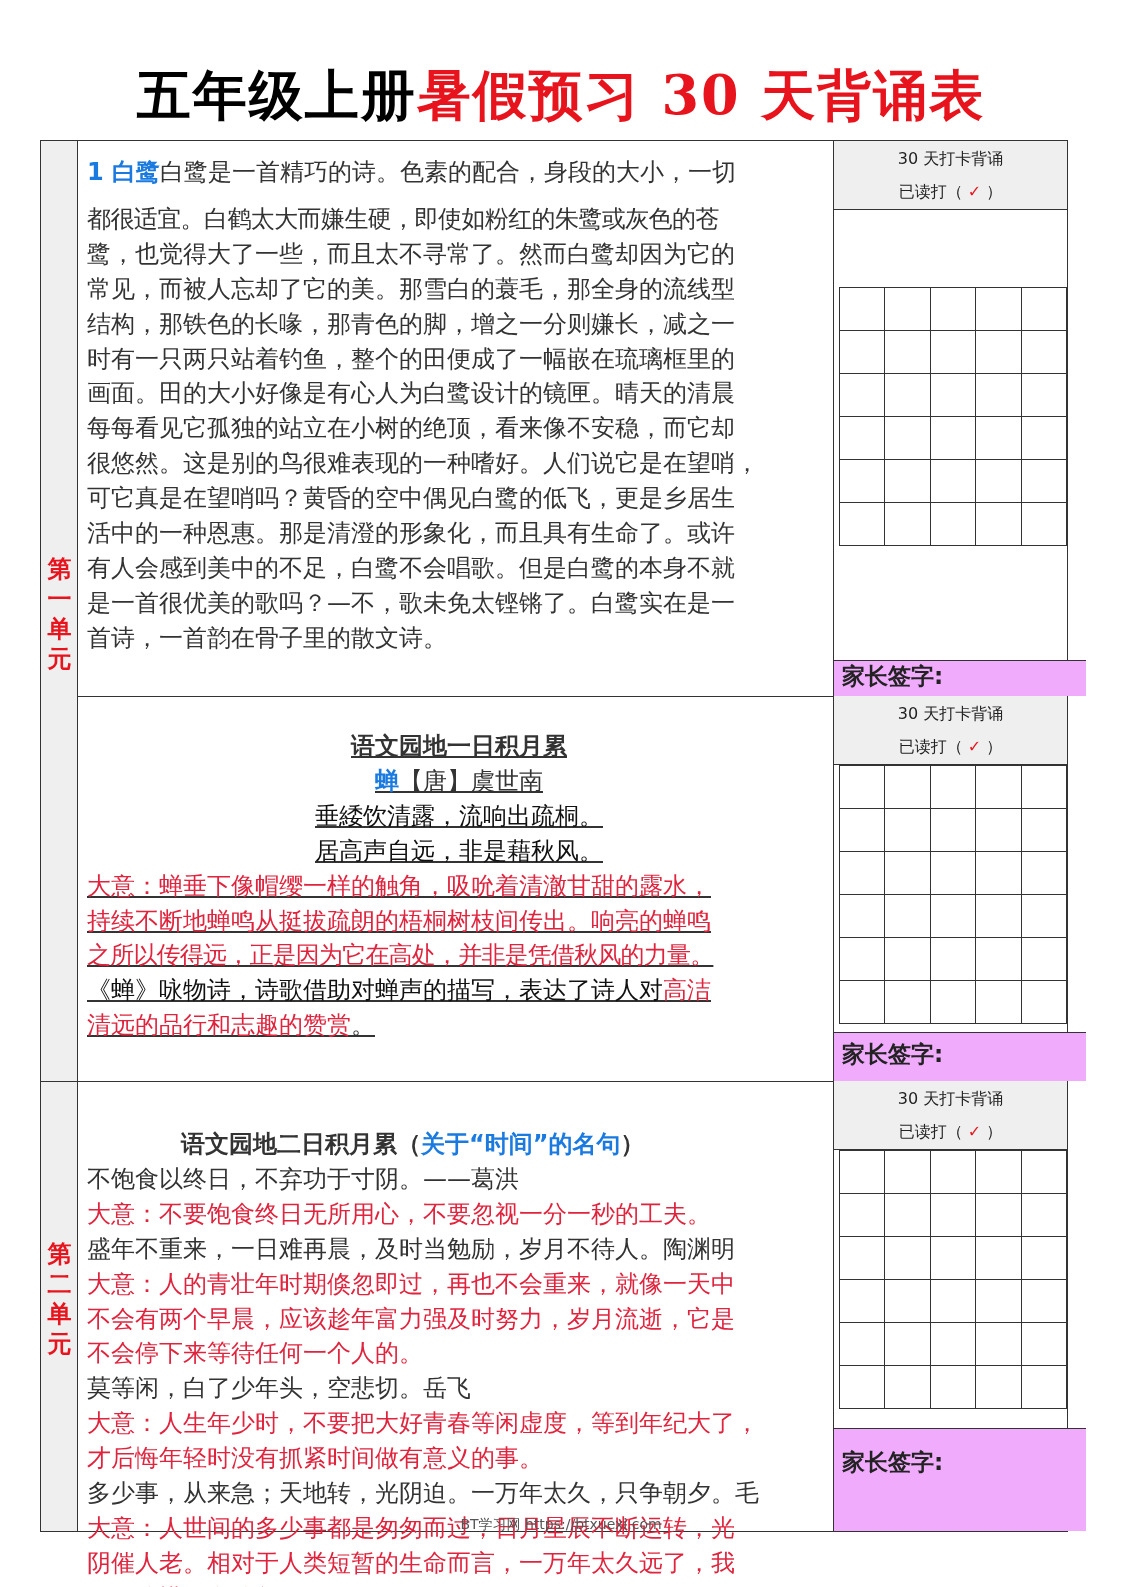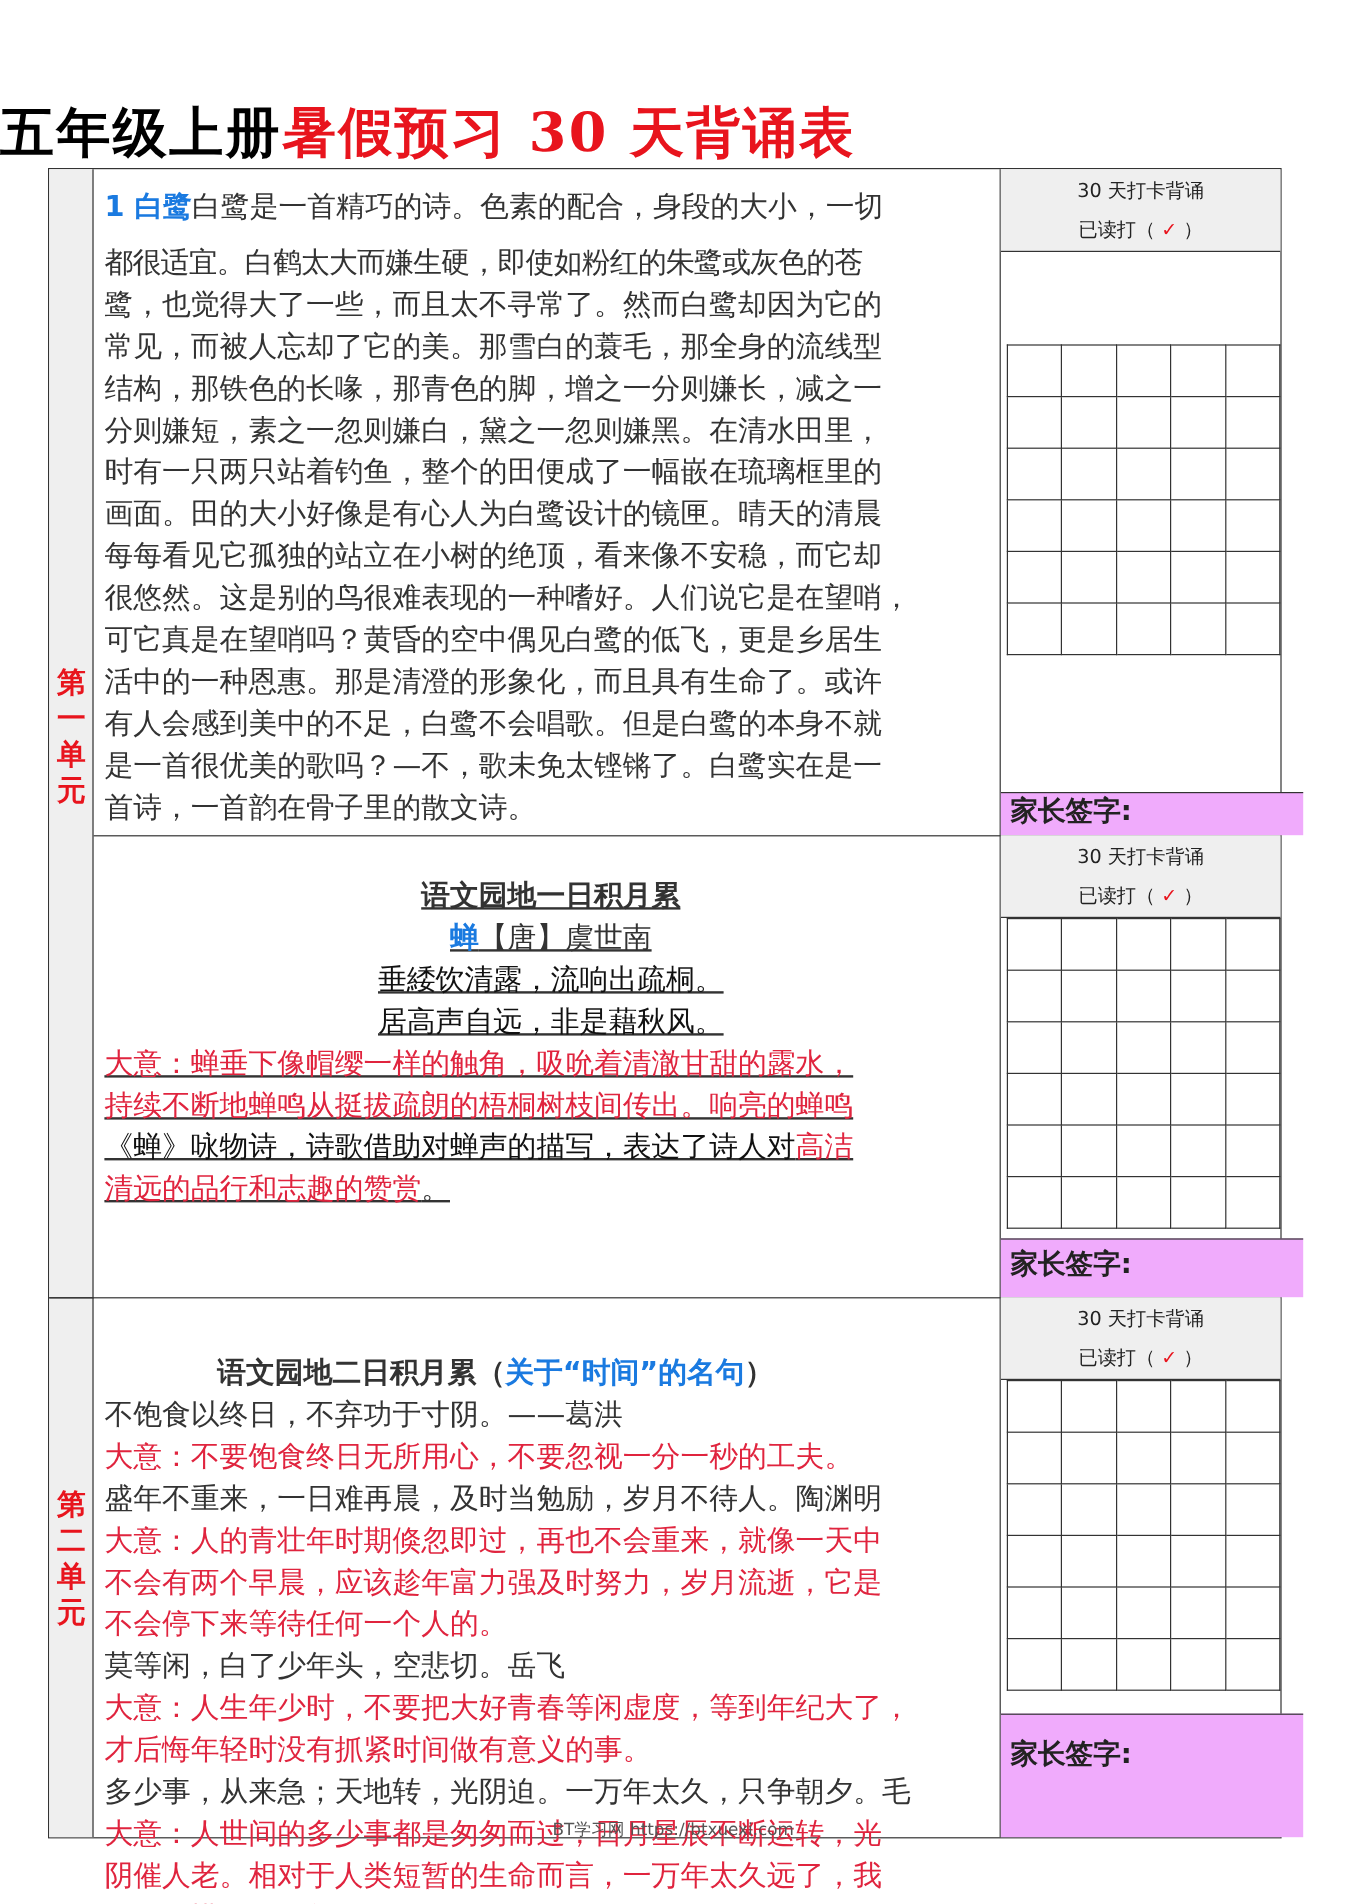--- a/index.html
+++ b/index.html
@@ -1,17 +1,17 @@
 <!DOCTYPE html>
 <html><head>
 <meta charset="utf-8">
 <style>
   html,body{margin:0;padding:0;background:#fff;}
   body{width:1122px;height:1587px;position:relative;font-family:"DejaVu Sans",sans-serif;color:#222;overflow:hidden;}
-  .title{position:absolute;top:71px;left:0;width:1122px;text-align:left;font-size:45px;font-weight:bold;letter-spacing:2px;line-height:80px;font-family:"DejaVu Serif",serif;}
+  .title{position:absolute;top:55px;left:0;width:1122px;text-align:center;font-size:54px;font-weight:bold;letter-spacing:2px;line-height:80px;font-family:"DejaVu Serif",serif;}
   .title .black{color:#000;}
   .title .red{color:#e8141d;}
   .table{position:absolute;left:40px;top:140px;width:1028px;height:1392px;border:1.5px solid #333;box-sizing:border-box;}
   .unitcol{position:absolute;left:0;width:37px;background:#efefef;border-right:1.5px solid #333;box-sizing:border-box;}
   .unitlabel{position:absolute;left:0;width:37px;text-align:center;color:#e8141d;font-weight:bold;font-size:24px;line-height:30px;}
   .main{position:absolute;left:37px;width:756px;box-sizing:border-box;border-right:1.5px solid #333;}
   .rowline{position:absolute;left:37px;right:0;border-top:1.5px solid #333;}
   .right{position:absolute;left:793px;width:233px;}
   .rhead{position:absolute;left:0;width:233px;height:69px;background:#efefef;border-bottom:1.5px solid #333;text-align:center;font-size:16px;line-height:33px;color:#222;box-sizing:border-box;padding-top:1px;}
   .rhead .check{color:#e8141d;font-weight:bold;}
@@ -54,39 +54,39 @@
   <div class="rowline" style="top:940px;left:0;"></div>
 
   <div class="main" style="top:0;height:1390px;"></div>
 
   <div style="position:absolute;left:46px;top:14px;width:744px;" class="p">
     <div><span class="blue">1 白鹭</span><span>白鹭是一首精巧的诗。色素的配合，身段的大小，一切</span></div>
     <div style="letter-spacing:-0.6px;margin-top:12px;">都很适宜。白鹤太大而嫌生硬，即使如粉红的朱鹭或灰色的苍</div>
     <div>鹭，也觉得大了一些，而且太不寻常了。然而白鹭却因为它的</div>
     <div>常见，而被人忘却了它的美。那雪白的蓑毛，那全身的流线型</div>
     <div>结构，那铁色的长喙，那青色的脚，增之一分则嫌长，减之一</div>
-    <div>分则嫌短，素之一忽则嫌白，黛之一忽则嫌黑。在清水田里，</div>
     <div>时有一只两只站着钓鱼，整个的田便成了一幅嵌在琉璃框里的</div>
     <div>画面。田的大小好像是有心人为白鹭设计的镜匣。晴天的清晨</div>
     <div>每每看见它孤独的站立在小树的绝顶，看来像不安稳，而它却</div>
     <div>很悠然。这是别的鸟很难表现的一种嗜好。人们说它是在望哨，</div>
     <div>可它真是在望哨吗？黄昏的空中偶见白鹭的低飞，更是乡居生</div>
     <div>活中的一种恩惠。那是清澄的形象化，而且具有生命了。或许</div>
     <div>有人会感到美中的不足，白鹭不会唱歌。但是白鹭的本身不就</div>
     <div>是一首很优美的歌吗？—不，歌未免太铿锵了。白鹭实在是一</div>
     <div>首诗，一首韵在骨子里的散文诗。</div>
   </div>
 
   <div style="position:absolute;left:46px;top:588px;width:744px;text-decoration:underline;" class="p">
     <div class="center bold">语文园地一日积月累</div>
     <div class="center"><span class="blue">蝉</span><span>【唐】虞世南</span></div>
     <div class="center" style="color:#111;">垂緌饮清露，流响出疏桐。</div>
     <div class="center" style="color:#111;">居高声自远，非是藉秋风。</div>
     <div class="red">大意：蝉垂下像帽缨一样的触角，吸吮着清澈甘甜的露水，</div>
     <div class="red">持续不断地蝉鸣从挺拔疏朗的梧桐树枝间传出。响亮的蝉鸣</div>
+    <div class="red" style="letter-spacing:-0.8px;">之所以传得远，正是因为它在高处，并非是凭借秋风的力量。</div>
     <div><span style="color:#111;">《蝉》咏物诗，诗歌借助对蝉声的描写，表达了诗人对</span><span class="red">高洁</span></div>
     <div><span class="red">清远的品行和志趣的赞赏</span><span>。</span></div>
   </div>
 
   <div style="position:absolute;left:46px;top:966px;width:744px;" class="p t3">
     <div class="bold" style="padding-left:94px;margin-top:20px;"><span>语文园地二日积月累（</span><span class="bluen bold">关于“时间”的名句</span><span>）</span></div>
     <div>不饱食以终日，不弃功于寸阴。——葛洪</div>
     <div class="red">大意：不要饱食终日无所用心，不要忽视一分一秒的工夫。</div>
     <div>盛年不重来，一日难再晨，及时当勉励，岁月不待人。陶渊明</div>
     <div class="red">大意：人的青壮年时期倏忽即过，再也不会重来，就像一天中</div>

